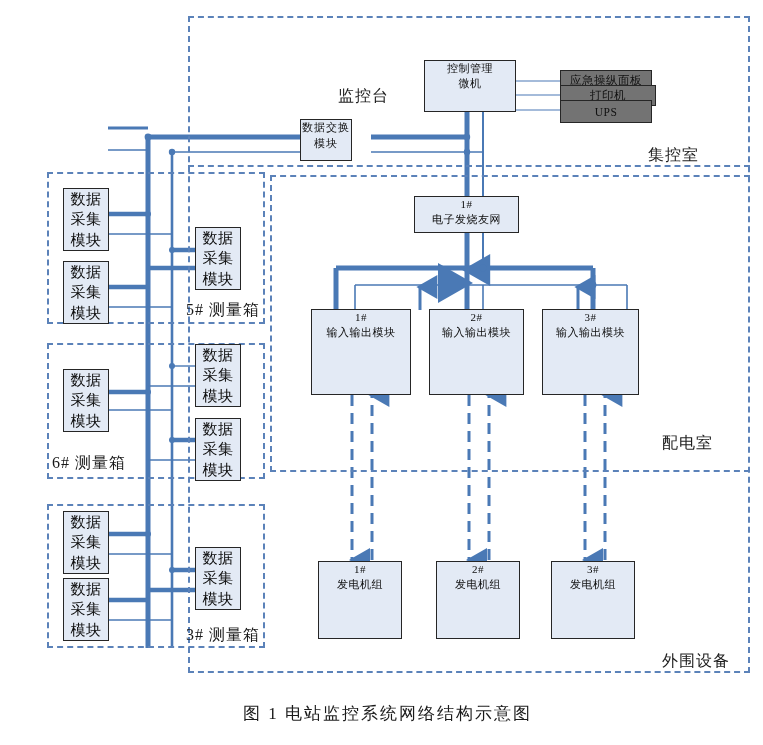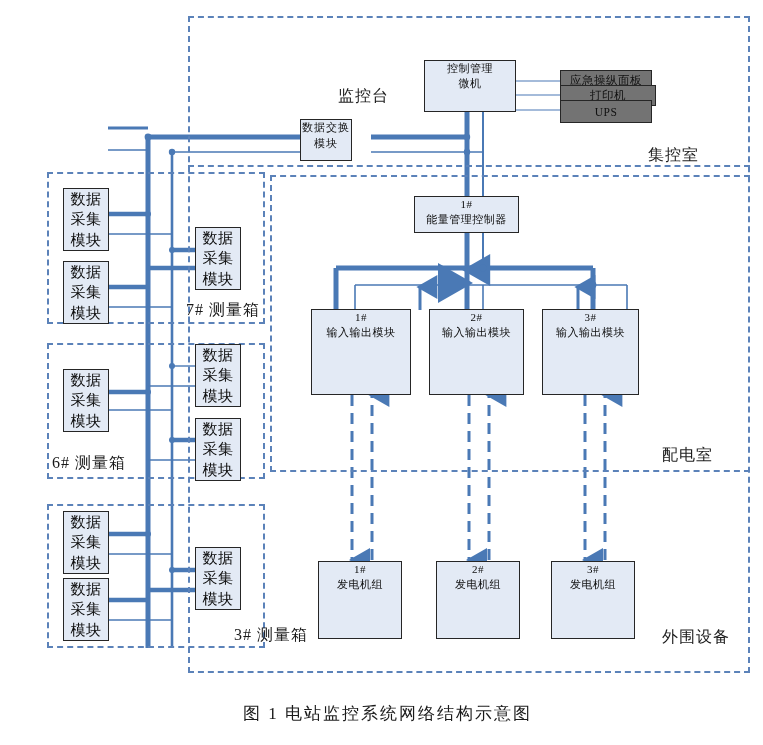--- a/index.html
+++ b/index.html
@@ -206,27 +206,27 @@
   <div class="zone" style="left:270px;top:175px;width:480px;height:297px;border-width:2px;border-right:none;"></div>
 
   <div class="zone" style="left:47px;top:172px;width:218px;height:152px;border-width:2px;"></div>
   <div class="zone" style="left:47px;top:343px;width:218px;height:136px;border-width:2px;"></div>
   <div class="zone" style="left:47px;top:504px;width:218px;height:144px;border-width:2px;"></div>
 
   <div class="zone-label" style="left:338px;top:86px;">监控台</div>
 
   <div class="zone-label" style="left:648px;top:145px;">集控室</div>
 
-  <div class="zone-label" style="left:662px;top:445px;">配电室</div>
-
-  <div class="zone-label" style="left:662px;top:627px;">外围设备</div>
-
-  <div class="zone-label" style="left:186px;top:300px;">7# 测量箱</div>
+  <div class="zone-label" style="left:662px;top:433px;">配电室</div>
+
+  <div class="zone-label" style="left:662px;top:651px;">外围设备</div>
+
+  <div class="zone-label" style="left:186px;top:300px;">5# 测量箱</div>
   <div class="zone-label" style="left:52px;top:453px;">6# 测量箱</div>
-  <div class="zone-label" style="left:186px;top:625px;margin-left:48px;">3# 测量箱</div>
+  <div class="zone-label" style="left:186px;top:625px;">3# 测量箱</div>
 
   <div class="box" style="left:424px;top:60px;width:92px;height:52px;">
     <span class="ln">控制管理</span>
     <span class="ln">微机</span>
   </div>
 
   <div class="peri" style="left:560px;top:70px;width:92px;height:21px;">
     <span>应急操纵面板</span>
   </div>
   <div class="peri" style="left:560px;top:85px;width:96px;height:21px;">
@@ -236,21 +236,21 @@
     <span>UPS</span>
   </div>
 
   <div class="box dam" style="left:300px;top:119px;width:52px;height:42px;">
     <span class="ln">数据交换</span>
     <span class="ln">模块</span>
   </div>
 
   <div class="box" style="left:414px;top:196px;width:105px;height:37px;">
     <span class="ln">1#</span>
-    <span class="ln">能量管理控制器</span>
+    <span class="ln">电子发烧友网</span>
   </div>
 
   <div class="box" style="left:311px;top:309px;width:100px;height:86px;">
     <span class="ln">1#</span>
     <span class="ln">输入输出模块</span>
   </div>
   <div class="box" style="left:429px;top:309px;width:95px;height:86px;">
     <span class="ln">2#</span>
     <span class="ln">输入输出模块</span>
   </div>

